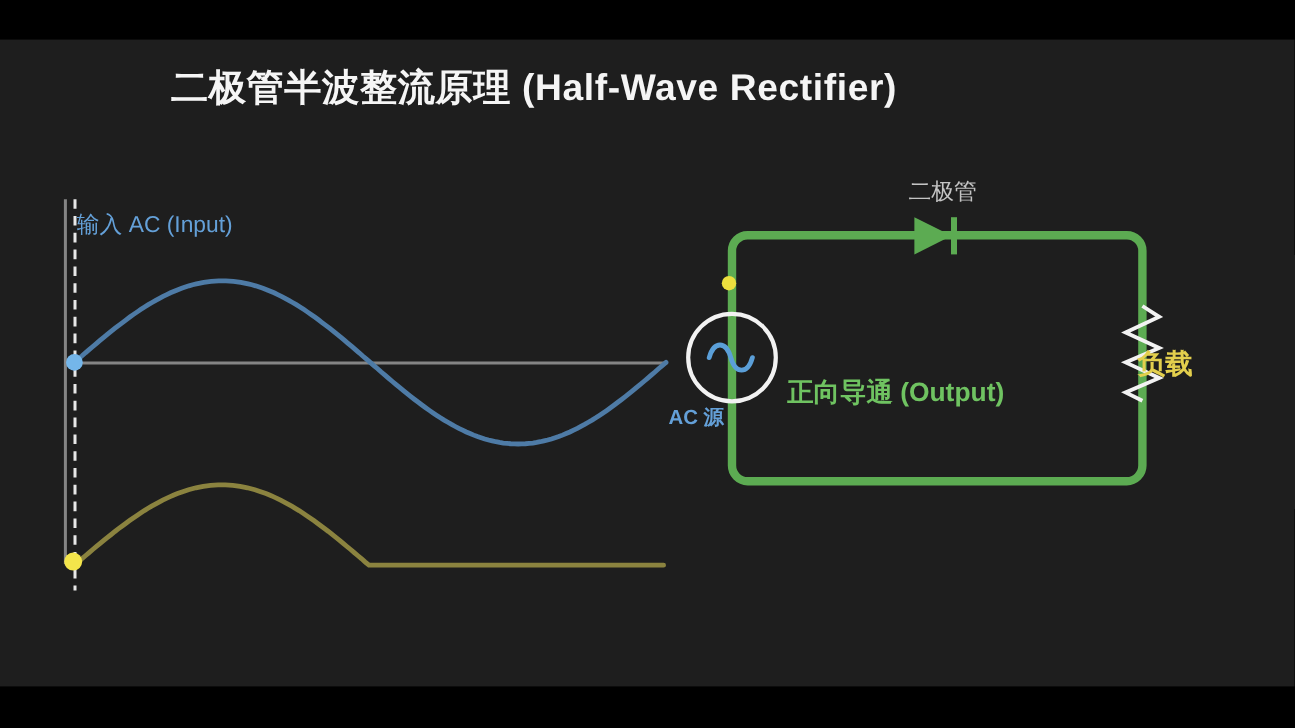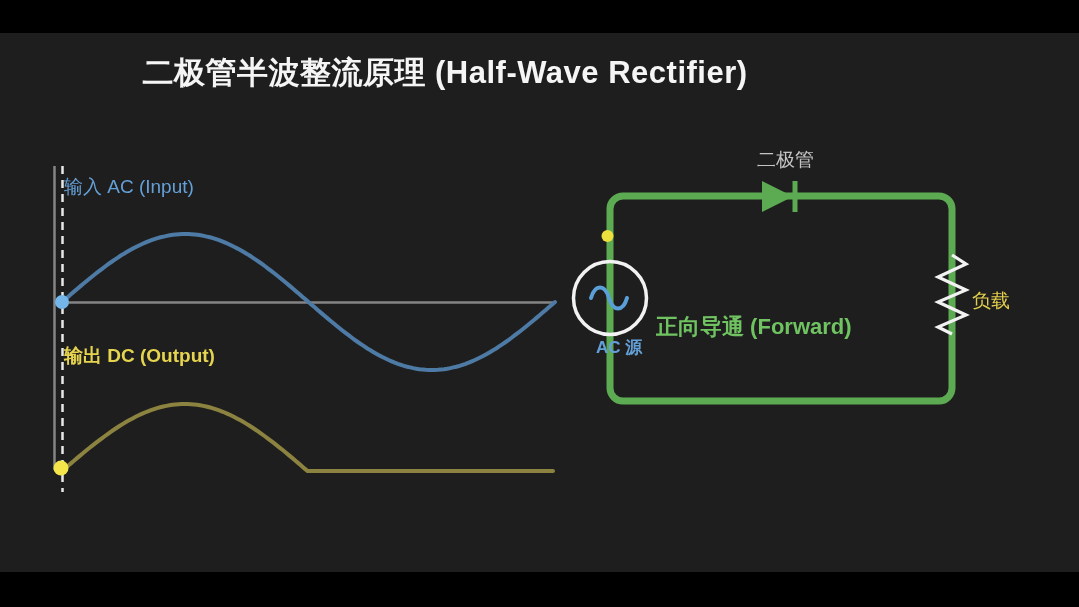--- a/index.html
+++ b/index.html
@@ -18,23 +18,23 @@
     position:absolute;left:0;top:52px;width:890px;
     text-align:center;
     color:var(--title,#f5f5f5);
     font-size:31px;font-weight:700;letter-spacing:0.5px;
   }
   .diagram-svg{position:absolute;left:0;top:0;}
   .lbl{position:absolute;white-space:nowrap;}
   .lbl-input{left:64px;top:174px;font-size:19px;font-weight:400;color:var(--input-label,#64a0d8);}
   .lbl-output{left:64px;top:343px;font-size:19px;font-weight:700;color:var(--output-label,#e6d44f);}
   .lbl-diode{left:757px;top:147px;font-size:19px;font-weight:400;color:var(--diode-label,#c4c4c4);}
-  .lbl-source{left:557px;top:336px;font-size:17px;font-weight:700;color:var(--input-label,#64a0d8);margin-left:39px;}
+  .lbl-source{left:557px;top:336px;font-size:17px;font-weight:700;color:var(--input-label,#64a0d8);}
   .lbl-forward{left:656px;top:312px;font-size:22px;font-weight:700;color:var(--forward-text,#6fc361);}
-  .lbl-load{left:972px;top:288px;font-size:19px;font-weight:400;color:var(--load-label,#e3cf4d);}
+  .lbl-load{left:948px;top:288px;font-size:23px;font-weight:700;color:var(--load-label,#e3cf4d);}
 
   .ax-solid{stroke:var(--axis,#858585);stroke-width:2.5;}
   .ax-dash{stroke:var(--dashed-axis,#e8e8e8);stroke-width:2.5;stroke-dasharray:8 6;}
   .wave-input{stroke:var(--input-wave,#4e7ba6);stroke-width:4;fill:none;stroke-linecap:round;}
   .wave-output{stroke:var(--output-wave,#8b833f);stroke-width:4;fill:none;stroke-linecap:round;}
   .dot-input{fill:var(--input-dot,#74b6ea);}
   .dot-output{fill:var(--output-dot,#f4e54b);}
   .circuit-stroke{stroke:var(--circuit,#5cab52);fill:none;stroke-width:7;}
   .diode-tri{fill:var(--circuit,#5cab52);stroke:none;}
   .diode-bar{stroke:var(--circuit,#5cab52);stroke-width:5;}
@@ -68,18 +68,17 @@
       <polygon class="diode-tri" points="762,181 762,212 793,196.5"></polygon>
       <line class="diode-bar" x1="795" y1="181" x2="795" y2="212"></line>
       <circle class="dot-current" cx="607.5" cy="236" r="6"></circle>
       <circle class="src-circle" cx="610" cy="298" r="36.5"></circle>
       <path class="src-tilde" d="M 591 298 c 4 -14 14 -14 18 0 c 4 14 14 14 18 0"></path>
       <polyline class="load-zigzag" points="952,255 966,264 938,277 966,290 938,302 966,315 938,327 952,334"></polyline>
     </g>
   </svg>
 
   <div class="lbl lbl-input">输入 AC (Input)</div>
-  <div class="lbl lbl-output">输出 DC (Output)</div>
   <div class="lbl lbl-diode">二极管</div>
   <div class="lbl lbl-source">AC 源</div>
-  <div class="lbl lbl-forward">正向导通 (Forward)</div>
+  <div class="lbl lbl-forward">正向导通 (Output)</div>
   <div class="lbl lbl-load">负载</div>
 </div>
 
 </body></html>

